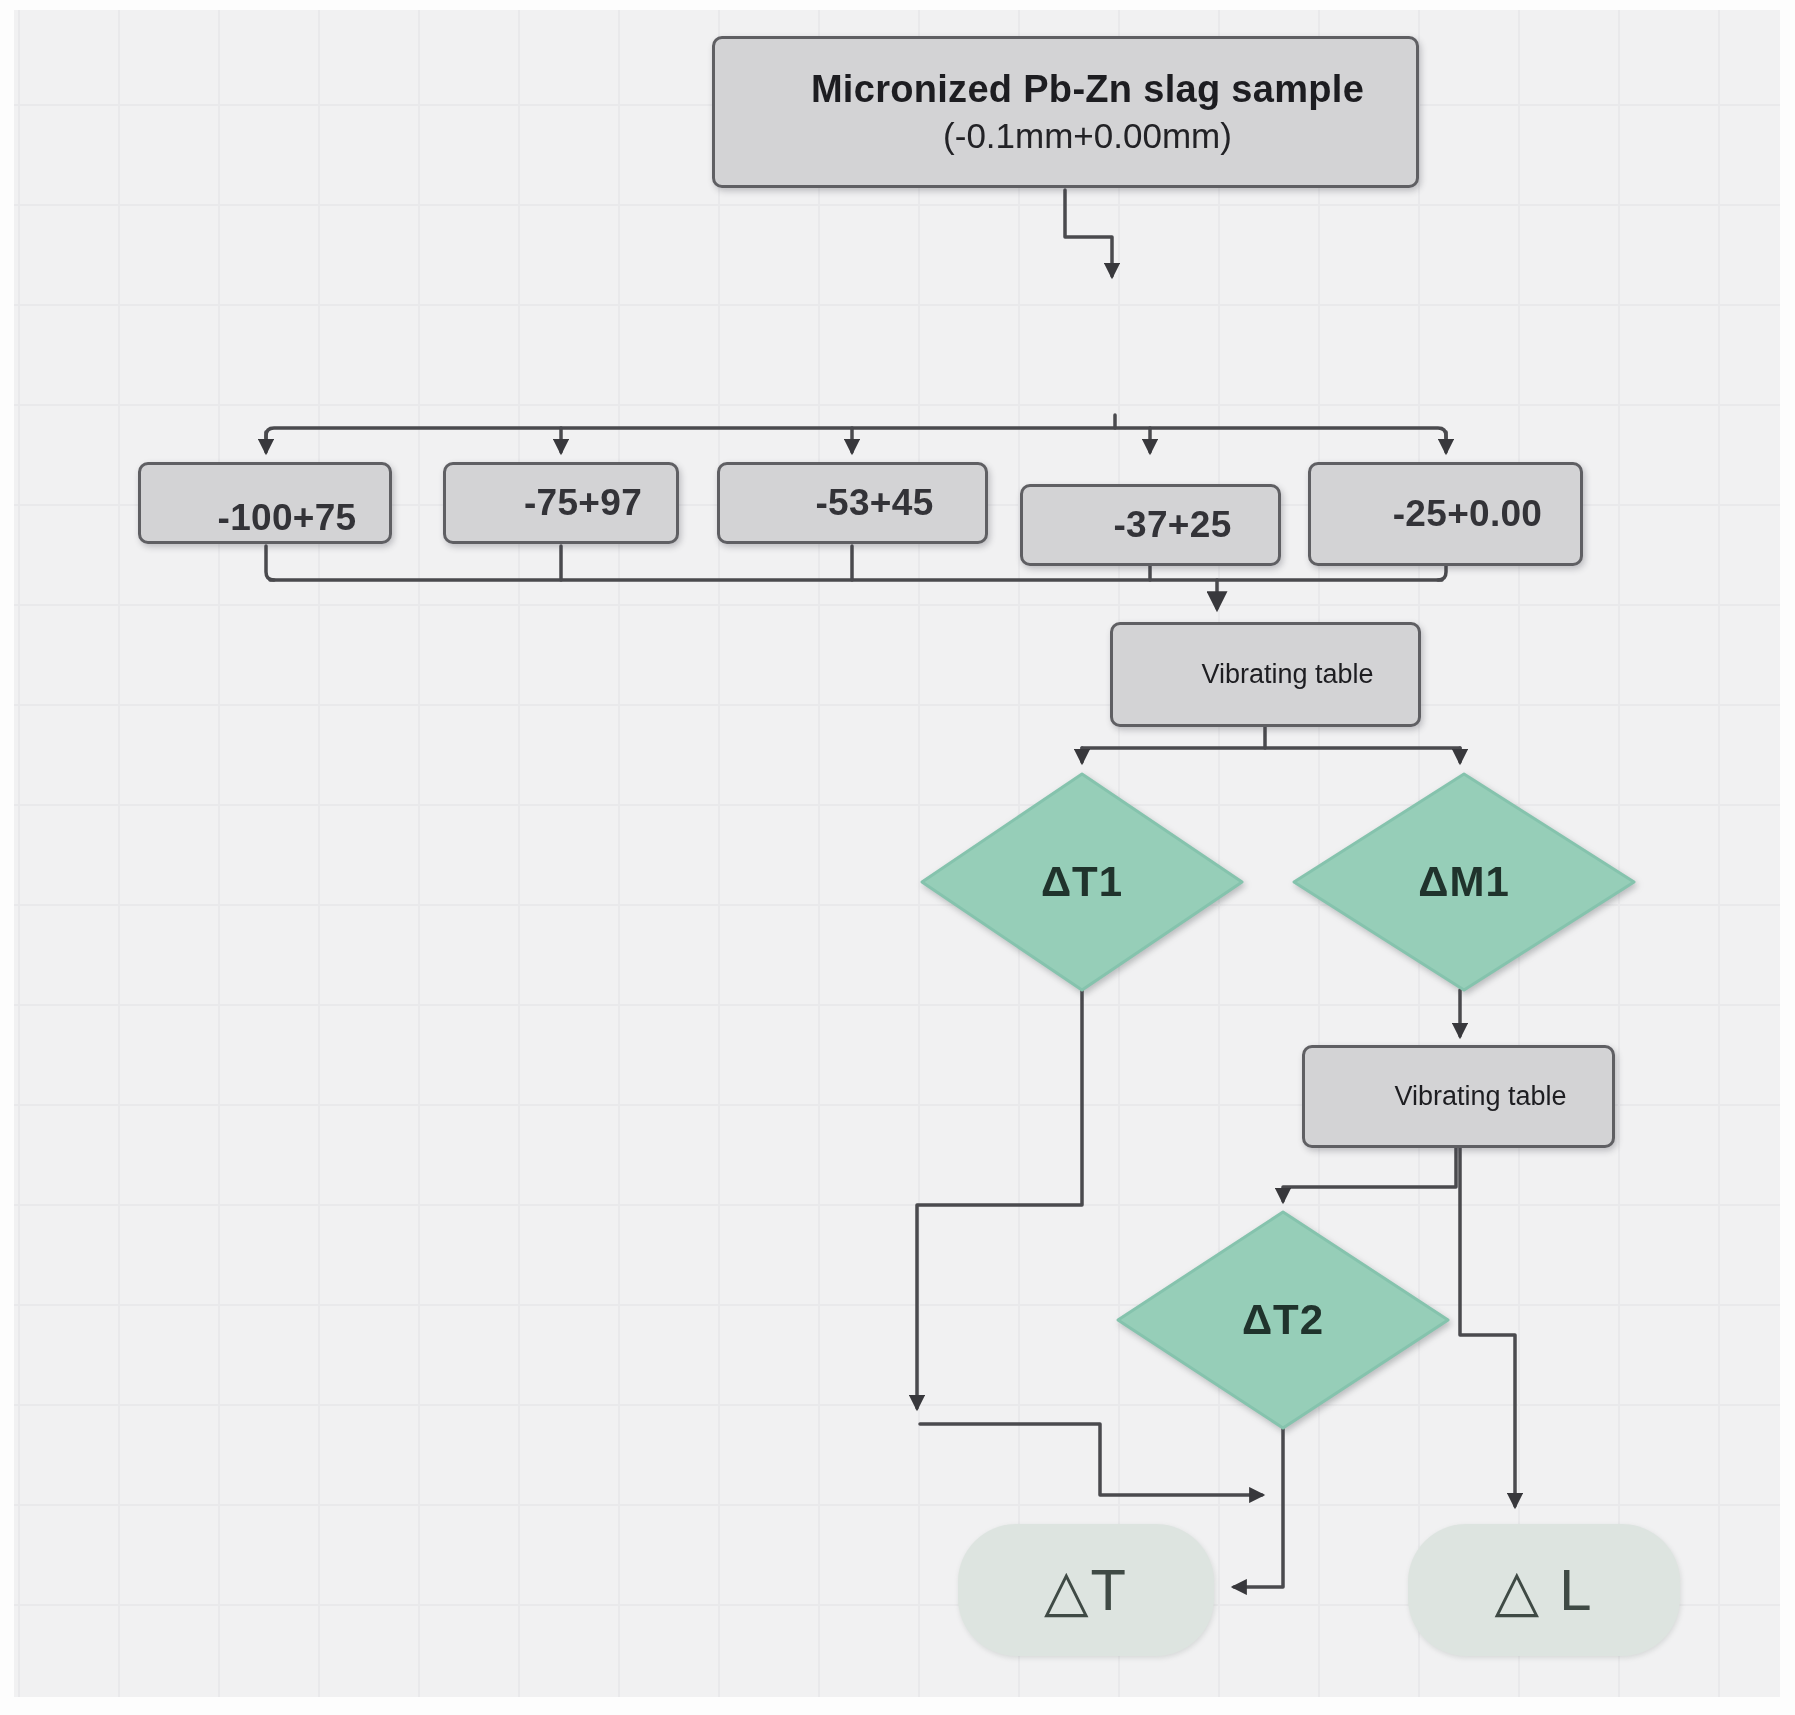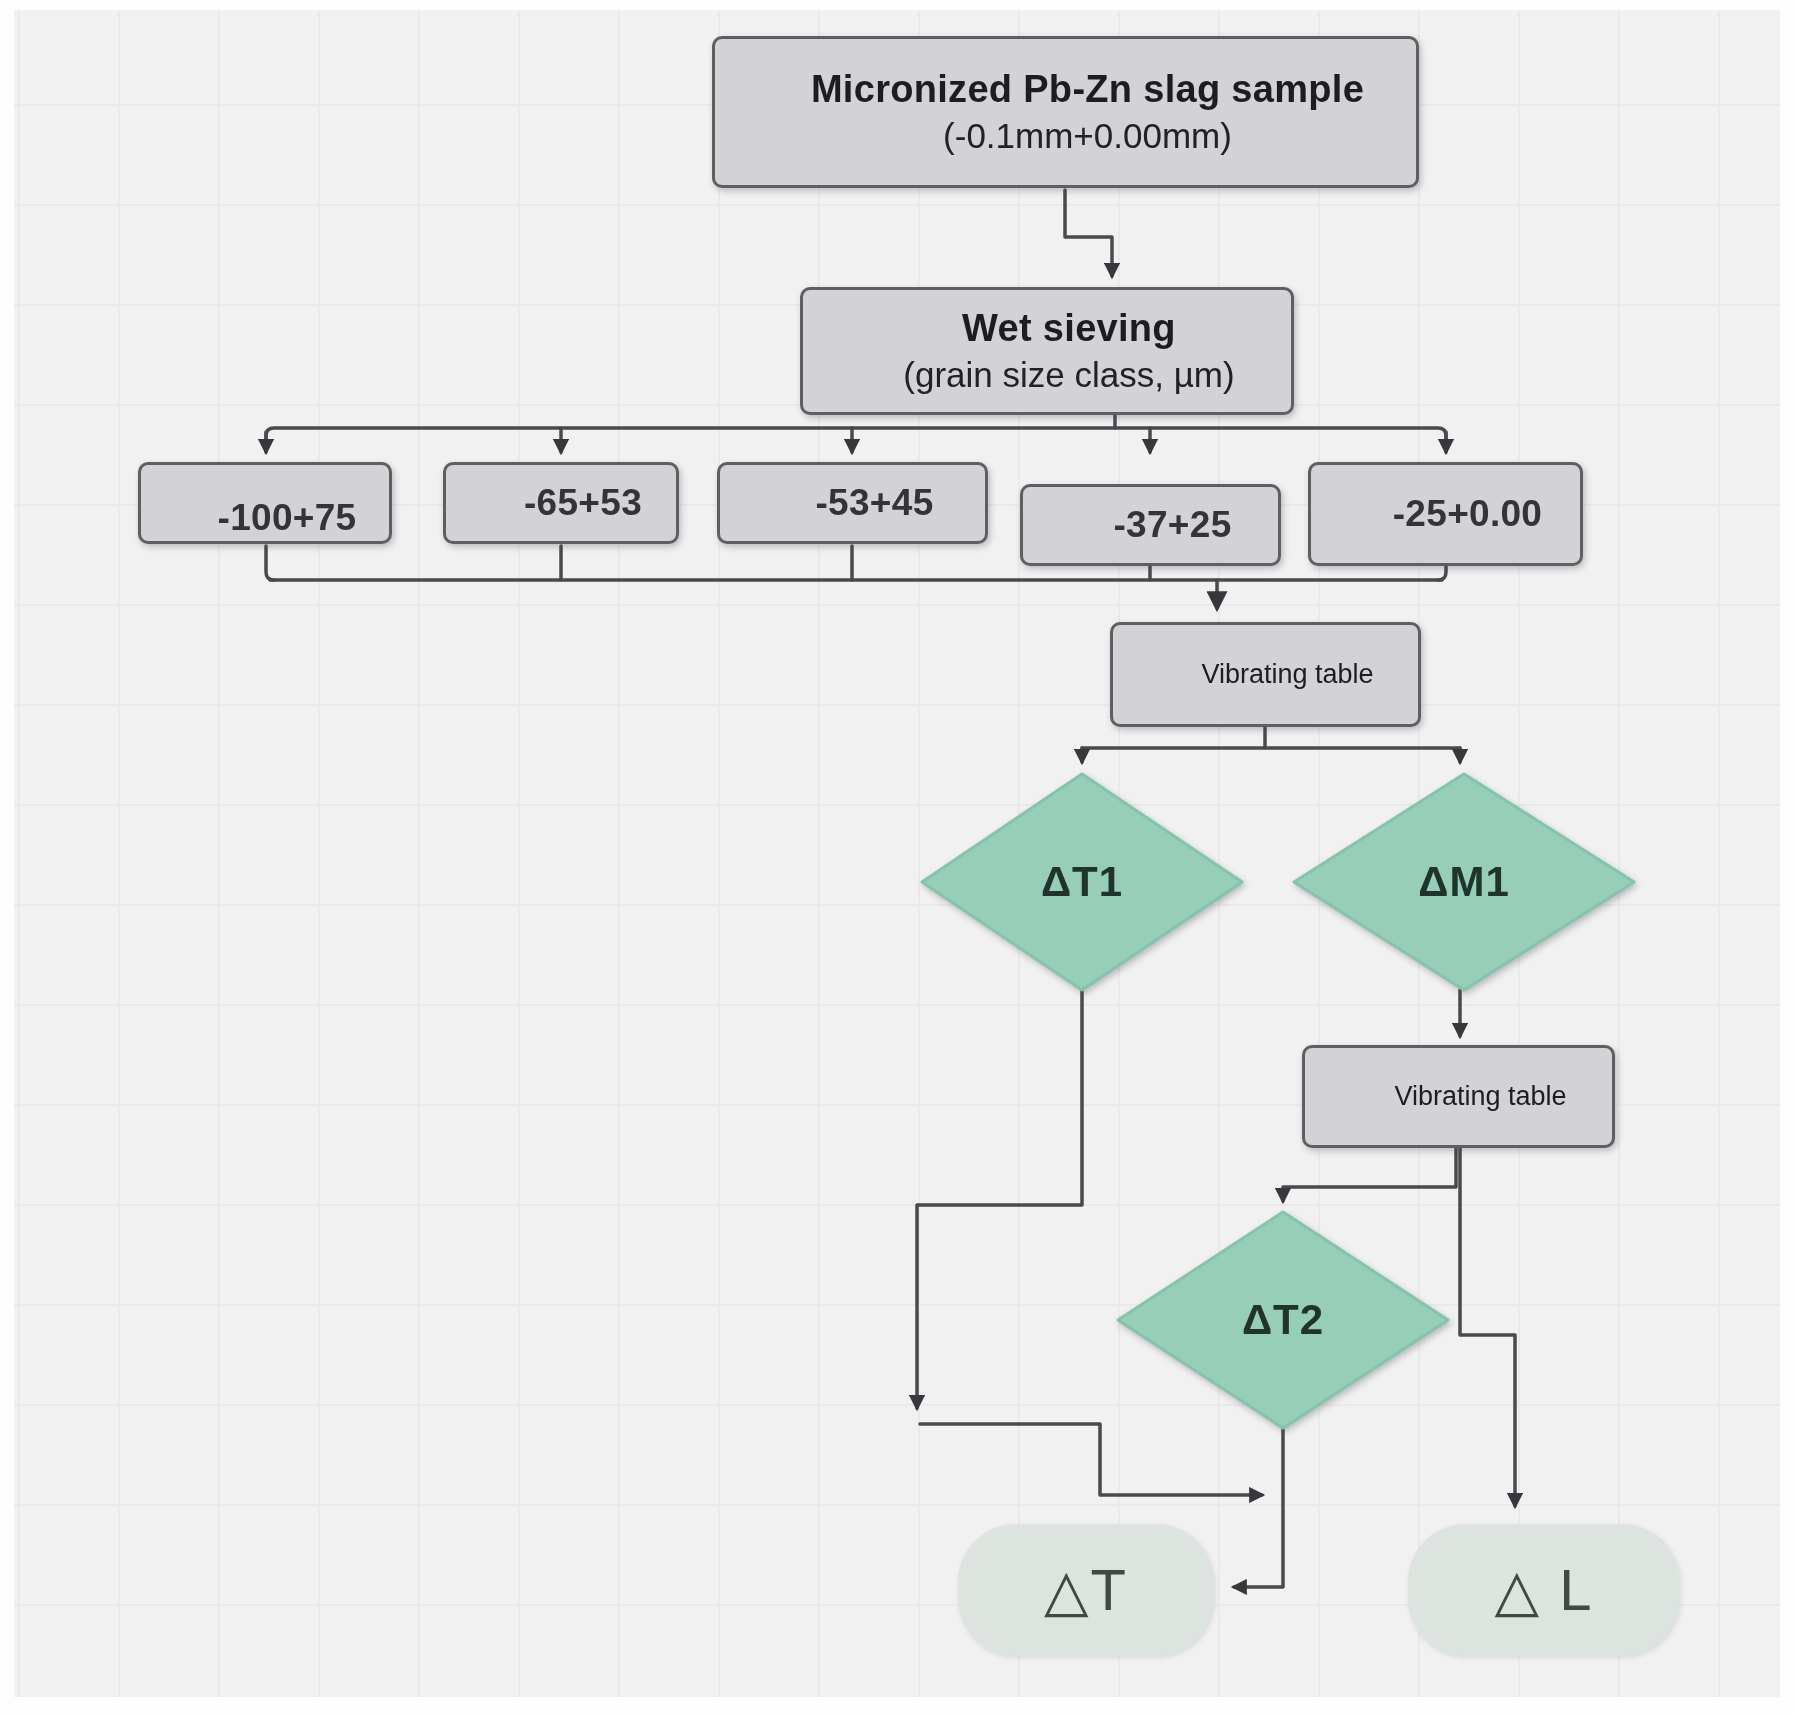--- a/index.html
+++ b/index.html
@@ -111,30 +111,26 @@
     <polygon class="diamond" points="1082,774 1242,882 1082,990 922,882"></polygon>
     <polygon class="diamond" points="1464,774 1634,882 1464,990 1294,882"></polygon>
     <polygon class="diamond" points="1283,1212 1448,1320 1283,1428 1118,1320"></polygon>
   </svg>
 
   <div class="pbox" style="left:712px; top:36px; width:707px; height:152px;">
     <div class="box-title">Micronized Pb-Zn slag sample</div>
     <div class="box-sub">(-0.1mm+0.00mm)</div>
   </div>
 
-  <div class="pbox" style="left:800px; top:287px; width:494px; height:128px;">
-    <div class="box-title">Wet sieving</div>
-    <div class="box-sub">(grain size class, µm)</div>
-  </div>
 
   <div class="pbox" style="left:138px; top:462px; width:254px; height:82px;justify-content:flex-end;">
     <div class="class-label">-100+75</div>
   </div>
   <div class="pbox" style="left:443px; top:462px; width:236px; height:82px;">
-    <div class="class-label">-65+53</div>
+    <div class="class-label">-75+97</div>
   </div>
   <div class="pbox" style="left:717px; top:462px; width:271px; height:82px;">
     <div class="class-label">-53+45</div>
   </div>
   <div class="pbox" style="left:1020px; top:484px; width:261px; height:82px;">
     <div class="class-label">-37+25</div>
   </div>
   <div class="pbox" style="left:1308px; top:462px; width:275px; height:104px;">
     <div class="class-label">-25+0.00</div>
   </div>

